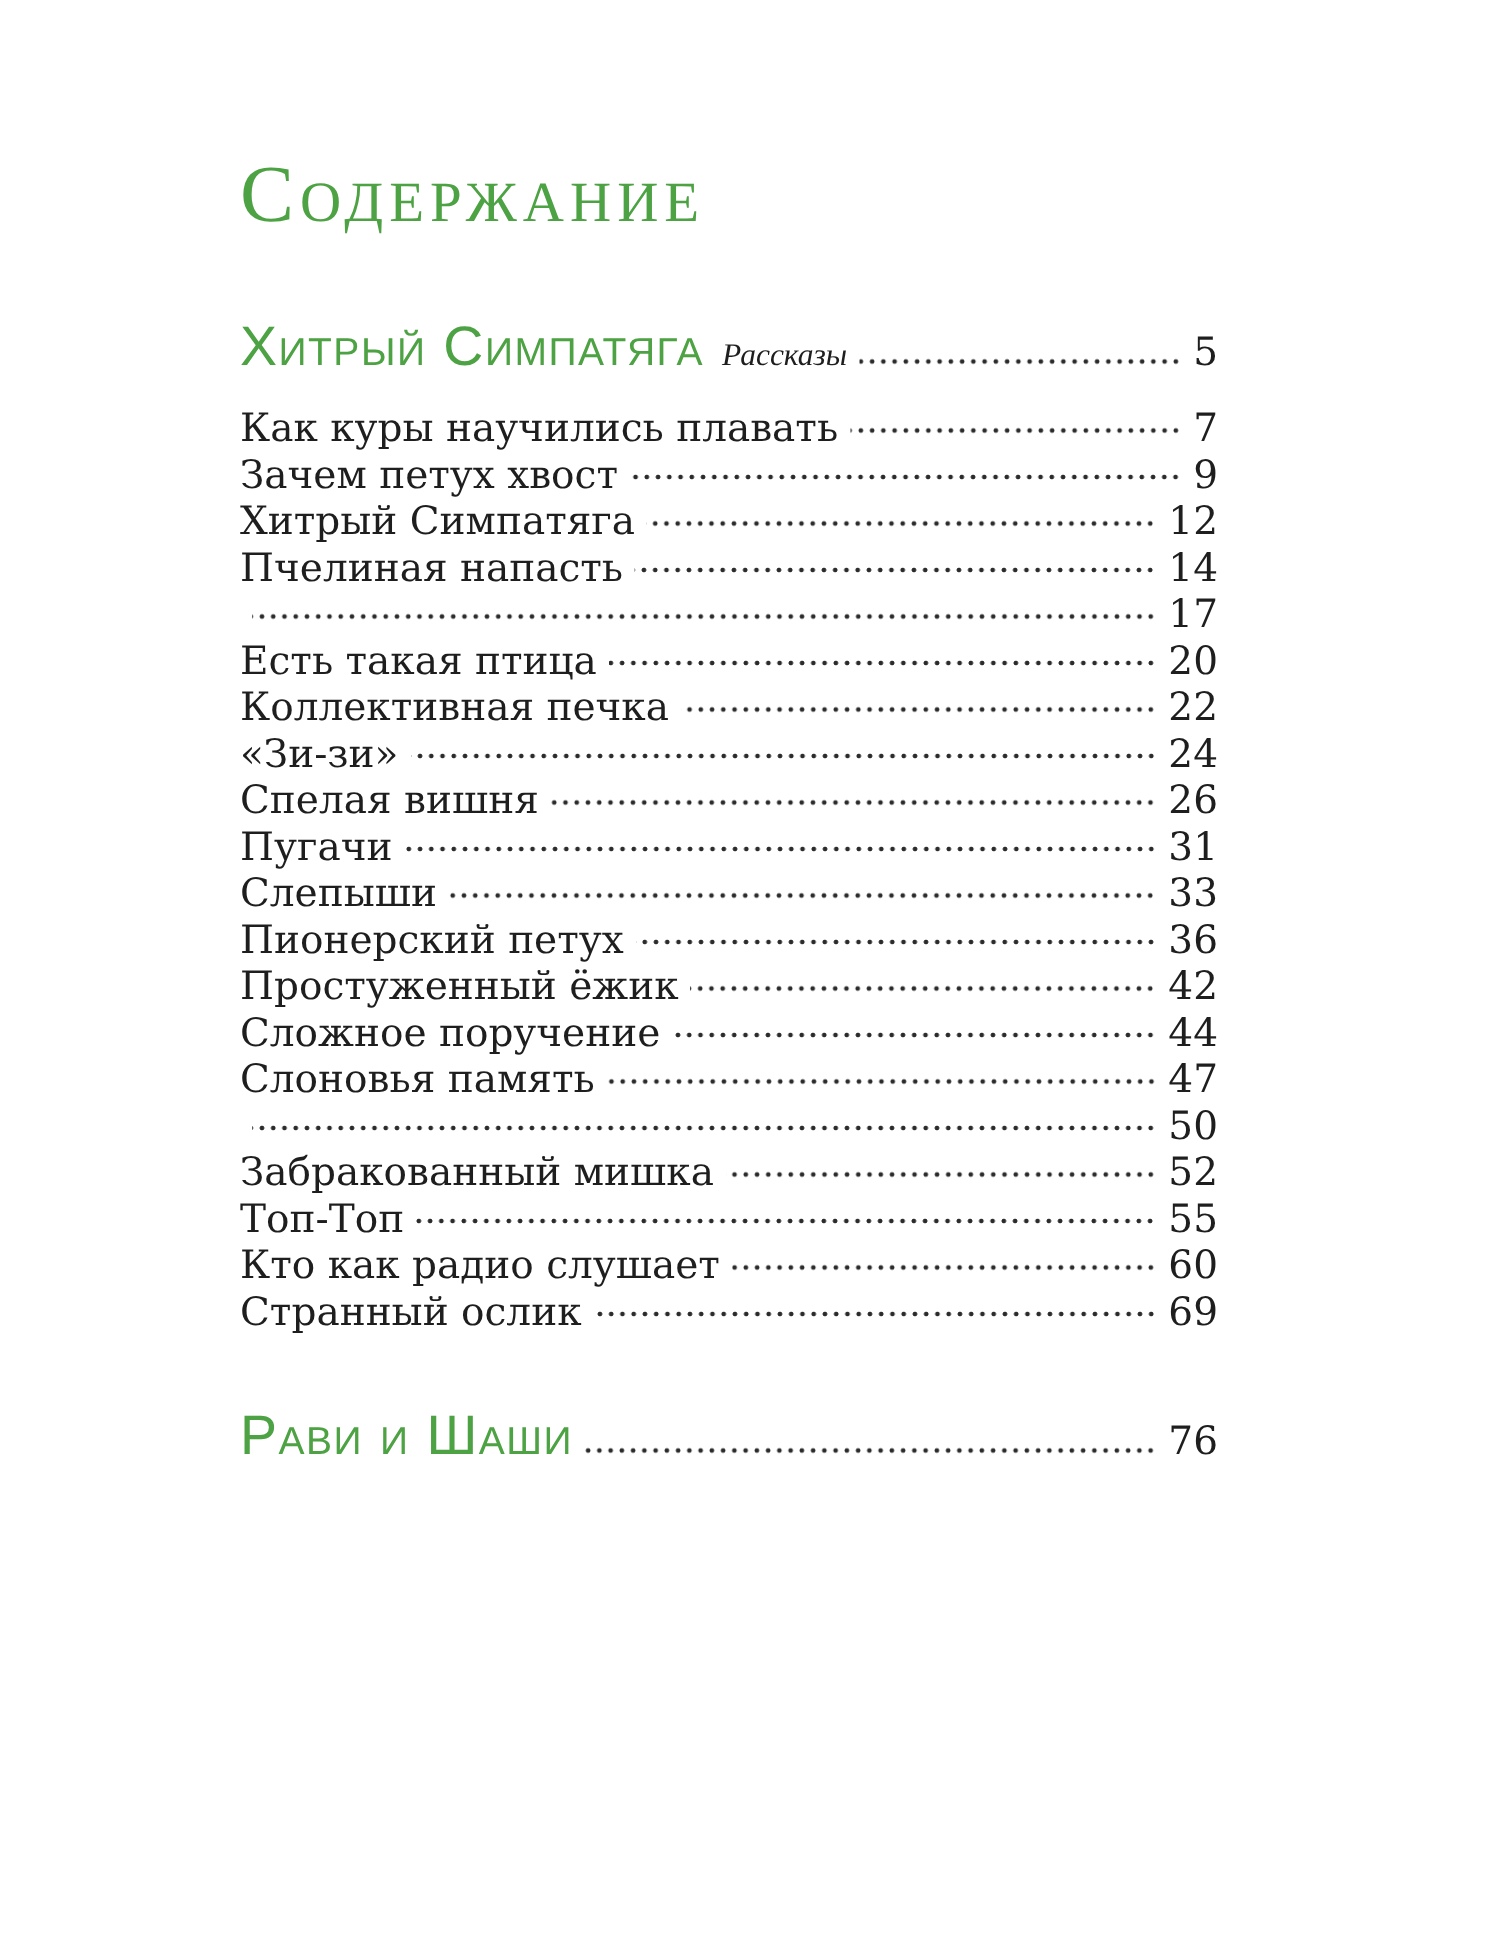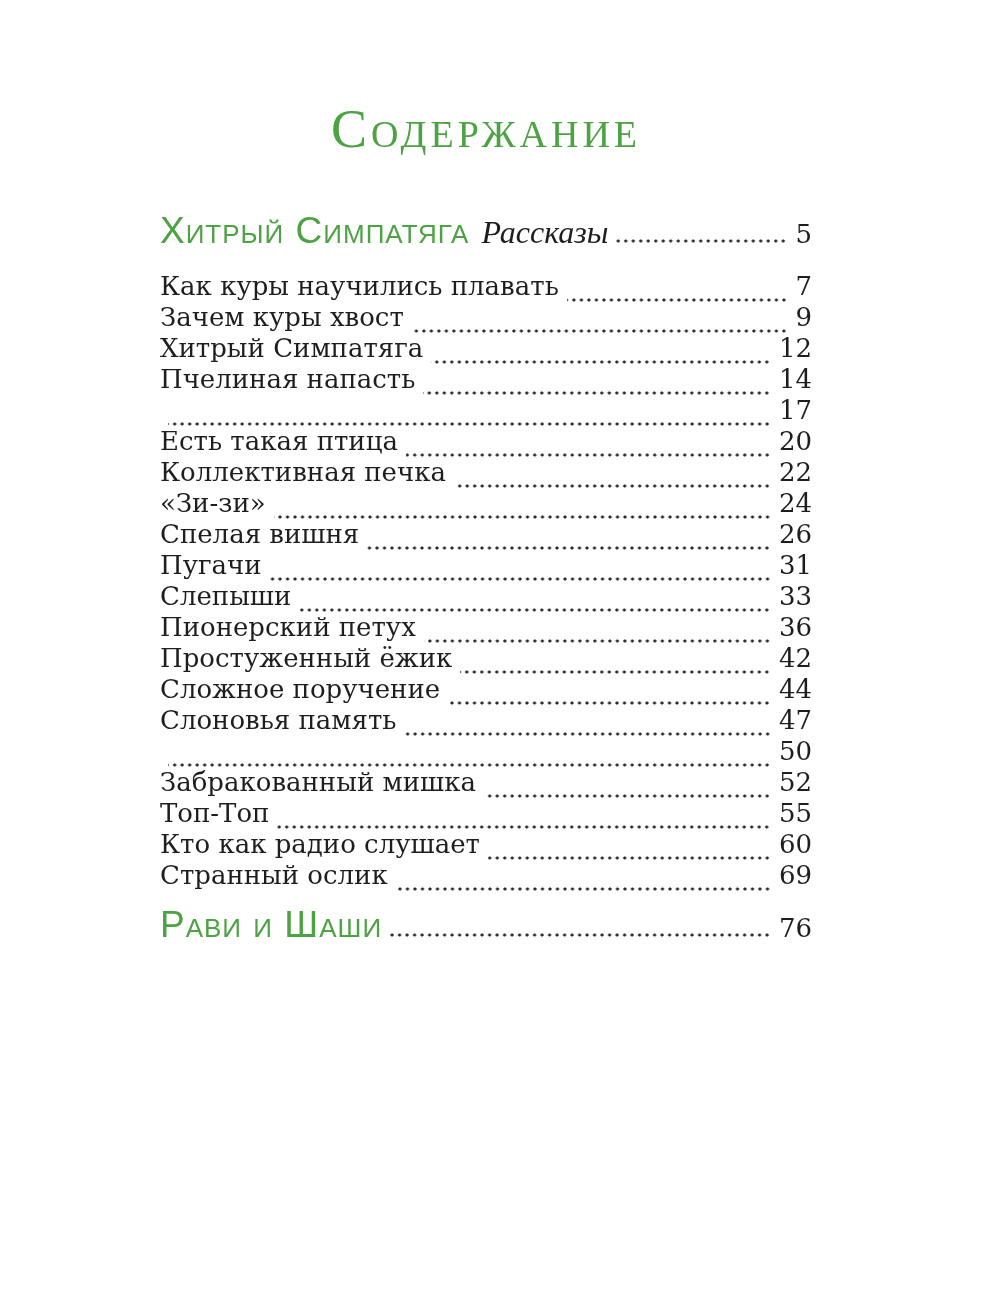--- a/index.html
+++ b/index.html
@@ -14,56 +14,55 @@
     height: 1300px;
     background: #ffffff;
     box-sizing: border-box;
     padding: 100px 188px 0 160px;
     font-family: "DejaVu Serif", serif;
     color: var(--ink);
     overflow: hidden;
   }
   .toc-title {
     margin: 0;
-    text-align: center;
     font-family: "Liberation Serif", serif;
     font-weight: normal;
     font-variant-caps: small-caps;
     font-size: 54px;
     line-height: 1.1;
     letter-spacing: 4px;
     color: var(--accent);
   }
   .sec-row {
     display: flex;
     align-items: baseline;
   }
   .sec-row.first { margin-top: 50px; }
-  .sec-row.later { margin-top: 12px; }
+  .sec-row.later { margin-top: 44px; }
   .sec-title {
     font-family: "Liberation Sans", sans-serif;
     font-variant-caps: small-caps;
     font-size: 37px;
     line-height: 44px;
     letter-spacing: 1px;
     color: var(--accent);
     white-space: nowrap;
   }
   .sec-sub {
     font-family: "Liberation Serif", serif;
     font-style: italic;
-    font-size: 32px;
+    font-size: 21px;
     margin-left: 12px;
     white-space: nowrap;
     color: var(--ink);
   }
   .entries { margin-top: 18px; }
   .entry-row {
     display: flex;
-    align-items: flex-end;
+    align-items: center;
     height: 31px;
     line-height: 31px;
     font-size: 26px;
   }
   .etitle { white-space: nowrap; }
   .leader {
     flex: 1 1 auto;
     height: 4px;
     margin: 0 8px;
     background-image: radial-gradient(circle, var(--dot) 1.3px, rgba(0,0,0,0) 1.8px);
@@ -91,21 +90,21 @@
     <span class="sec-page">5</span>
   </div>
   <div class="entries">
   <div class="entry-row">
     <span class="etitle">Как куры научились плавать</span>
     <span class="leader"></span>
     <span class="pagenum">7</span>
   </div>
 
   <div class="entry-row">
-    <span class="etitle">Зачем куры хвост</span>
+    <span class="etitle">Зачем петух хвост</span>
     <span class="leader"></span>
     <span class="pagenum">9</span>
   </div>
 
   <div class="entry-row">
     <span class="etitle">Хитрый Симпатяга</span>
     <span class="leader"></span>
     <span class="pagenum">12</span>
   </div>
 

